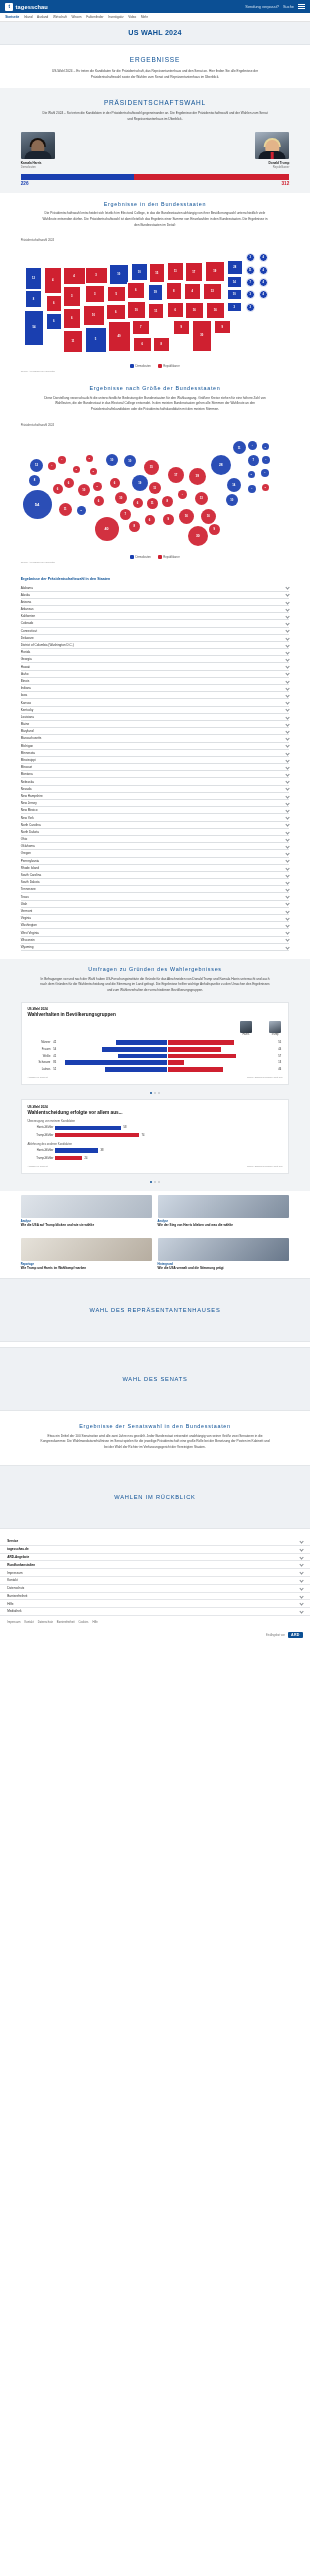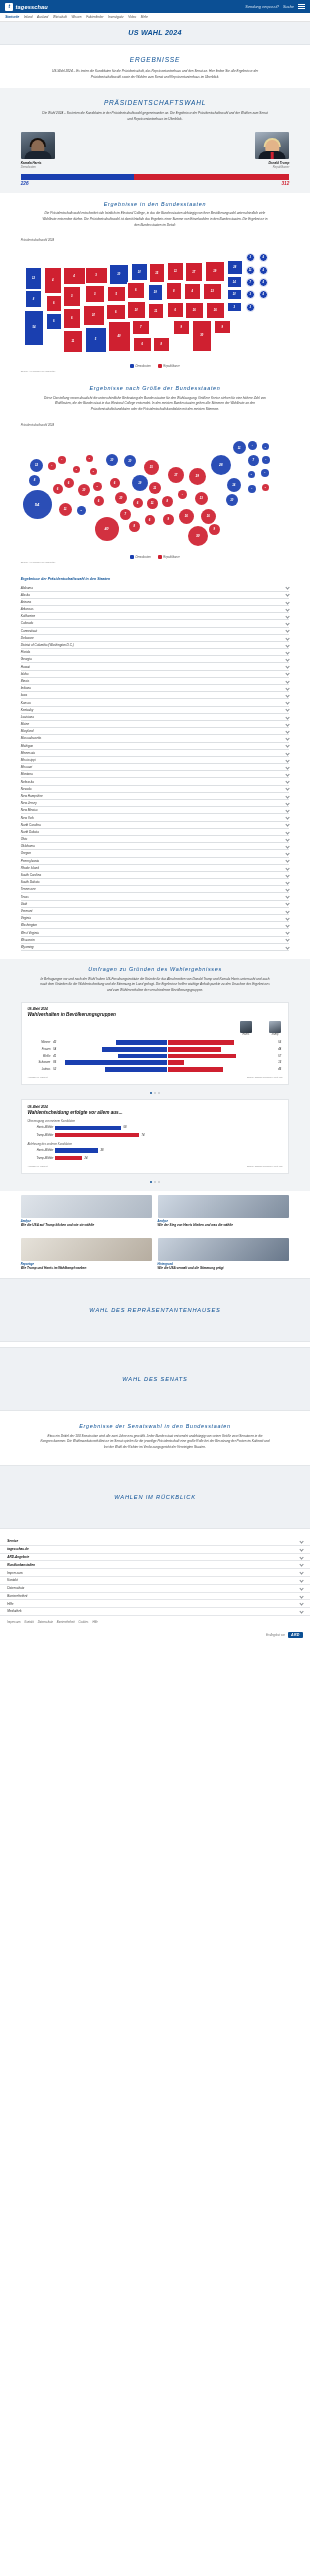--- a/index.html
+++ b/index.html
@@ -4,21 +4,21 @@
 <style>
   * { box-sizing: border-box; margin: 0; padding: 0; }
   body {
     width: 310px;
     font-family: "Liberation Sans", sans-serif;
     background: #ffffff;
     color: #1a1a1a;
     font-size: 5.7px;
     -webkit-font-smoothing: antialiased;
   }
-  .page { width: 310px; position: relative; font-style: italic; }
+  .page { width: 310px; position: relative; }
 
   
   .topbar {
     height: 13.4px;
     background: #0b4f94;
     display: flex;
     align-items: center;
     padding: 0 5.2px;
     justify-content: space-between;
   }

